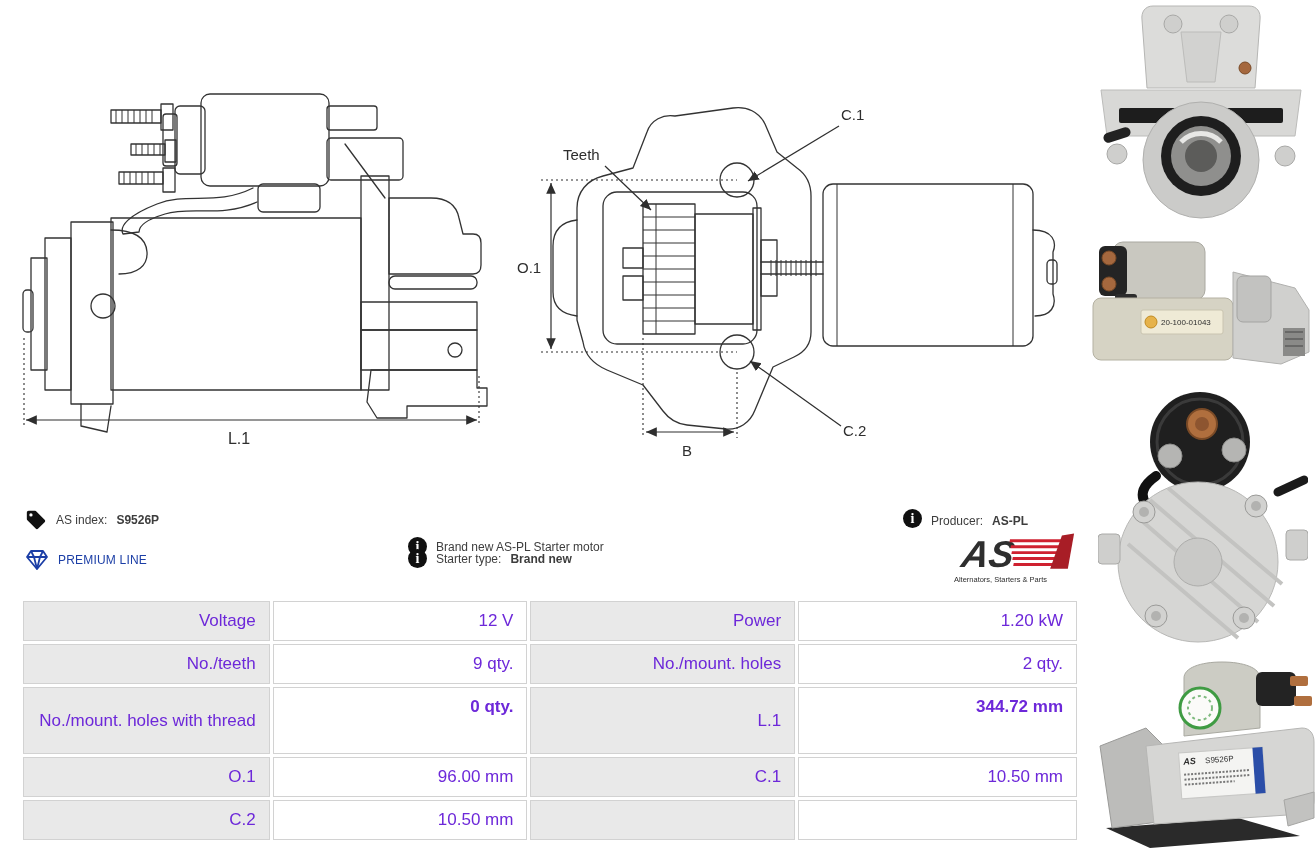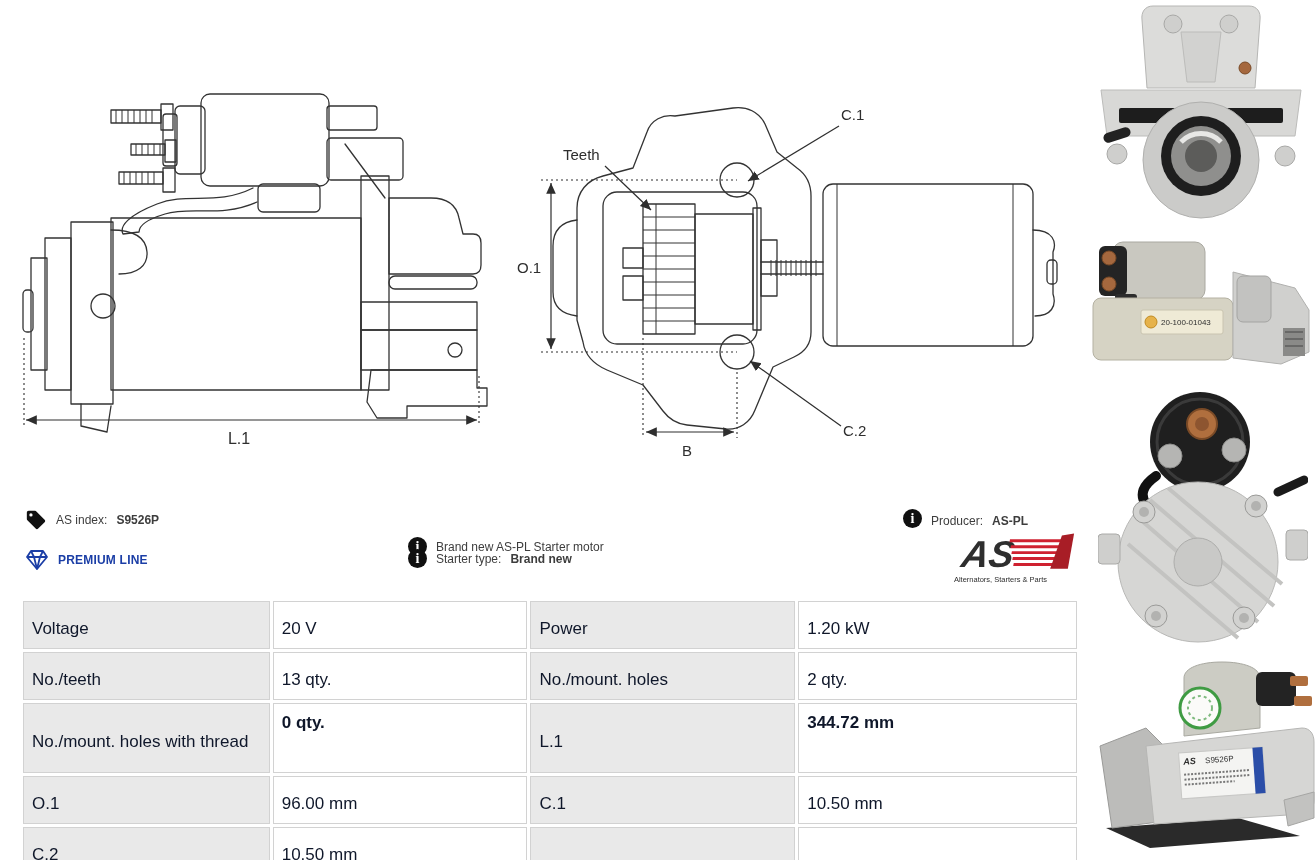--- a/index.html
+++ b/index.html
@@ -8,30 +8,30 @@
   .abs{position:absolute;}
   
   svg text{font-family:"Liberation Sans",sans-serif;fill:#2e2e2e;}
   .ln{fill:none;stroke:#333;stroke-width:1.3;stroke-linejoin:round;stroke-linecap:round;}
   .thin{fill:none;stroke:#333;stroke-width:1;}
   .dim{fill:none;stroke:#2e2e2e;stroke-width:1.2;}
   .dot{fill:none;stroke:#2e2e2e;stroke-width:1.1;stroke-dasharray:2,3;}
   
   .info-row{position:absolute;display:flex;align-items:center;gap:9px;font-size:12px;}
   .b{font-weight:bold;}
-  .premium{color:#1b3ea6;font-weight:bold;letter-spacing:.2px;}
+  .premium{color:#1b3ea6;font-weight:normal;letter-spacing:.2px;}
   .info-icon{width:19px;height:19px;border-radius:50%;background:#101010;color:#fff;
              display:inline-flex;align-items:center;justify-content:center;flex:0 0 auto;
              font-family:"Liberation Serif",serif;font-weight:bold;font-size:14px;line-height:1;}
   .info-icon::after{content:"i";}
   
   table.spec{position:absolute;left:20px;top:598px;width:1060px;border-collapse:separate;
              border-spacing:3px;table-layout:fixed;font-size:17px;}
-  table.spec td{border:1px solid #d2d2d2;padding:12px 13px 4px 8px;text-align:left;
-                vertical-align:middle;height:30px;color:#0f172a;}
+  table.spec td{border:1px solid #d2d2d2;padding:4px 13px 4px 8px;text-align:right;
+                vertical-align:middle;height:30px;color:#6d28d9;}
   td.lbl{background:#e9e9e9;}
   td.val{background:#ffffff;}
   tr.tall td{height:52px;}
   tr.tall td.val{vertical-align:top;padding-top:9px;font-weight:bold;}
   
   .as-logo{position:absolute;left:952px;top:533px;width:128px;height:54px;}
 </style>
 </head>
 <body>
 
@@ -269,27 +269,27 @@
   <table class="spec">
     <colgroup>
         <col style="width:246px">
         <col style="width:254px">
         <col style="width:264px">
         <col style="width:278px">
       </colgroup>
     <tbody>
       <tr>
         <td class="lbl">Voltage</td>
-        <td class="val">20 V</td>
+        <td class="val">12 V</td>
         <td class="lbl">Power</td>
         <td class="val">1.20 kW</td>
       </tr>
       <tr>
         <td class="lbl">No./teeth</td>
-        <td class="val">13 qty.</td>
+        <td class="val">9 qty.</td>
         <td class="lbl">No./mount. holes</td>
         <td class="val">2 qty.</td>
       </tr>
       <tr class="tall">
         <td class="lbl">No./mount. holes with thread</td>
         <td class="val">0 qty.</td>
         <td class="lbl">L.1</td>
         <td class="val">344.72 mm</td>
       </tr>
       <tr>

